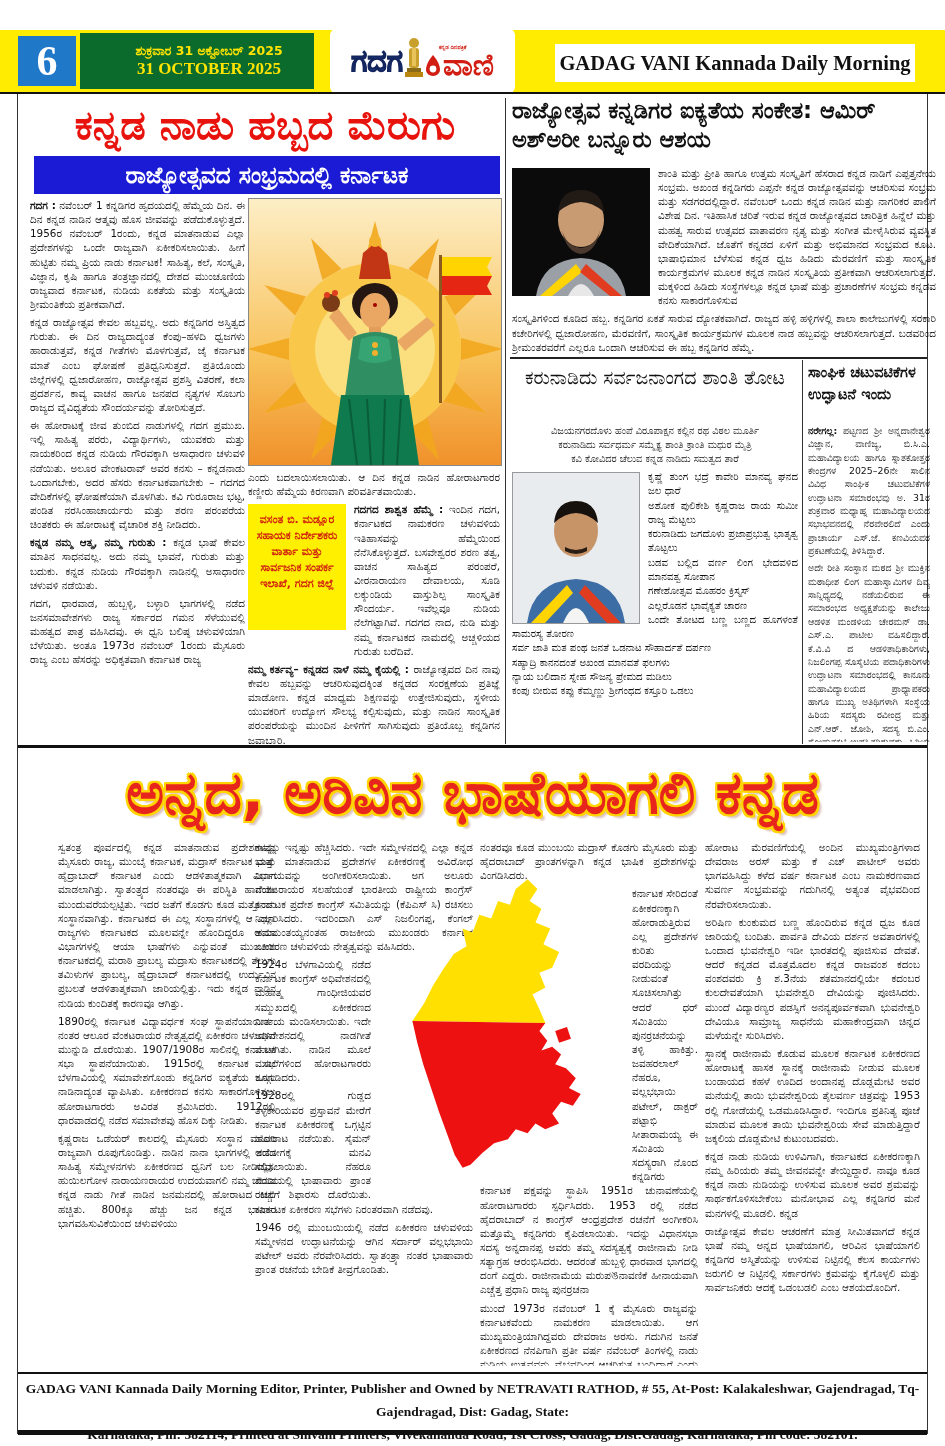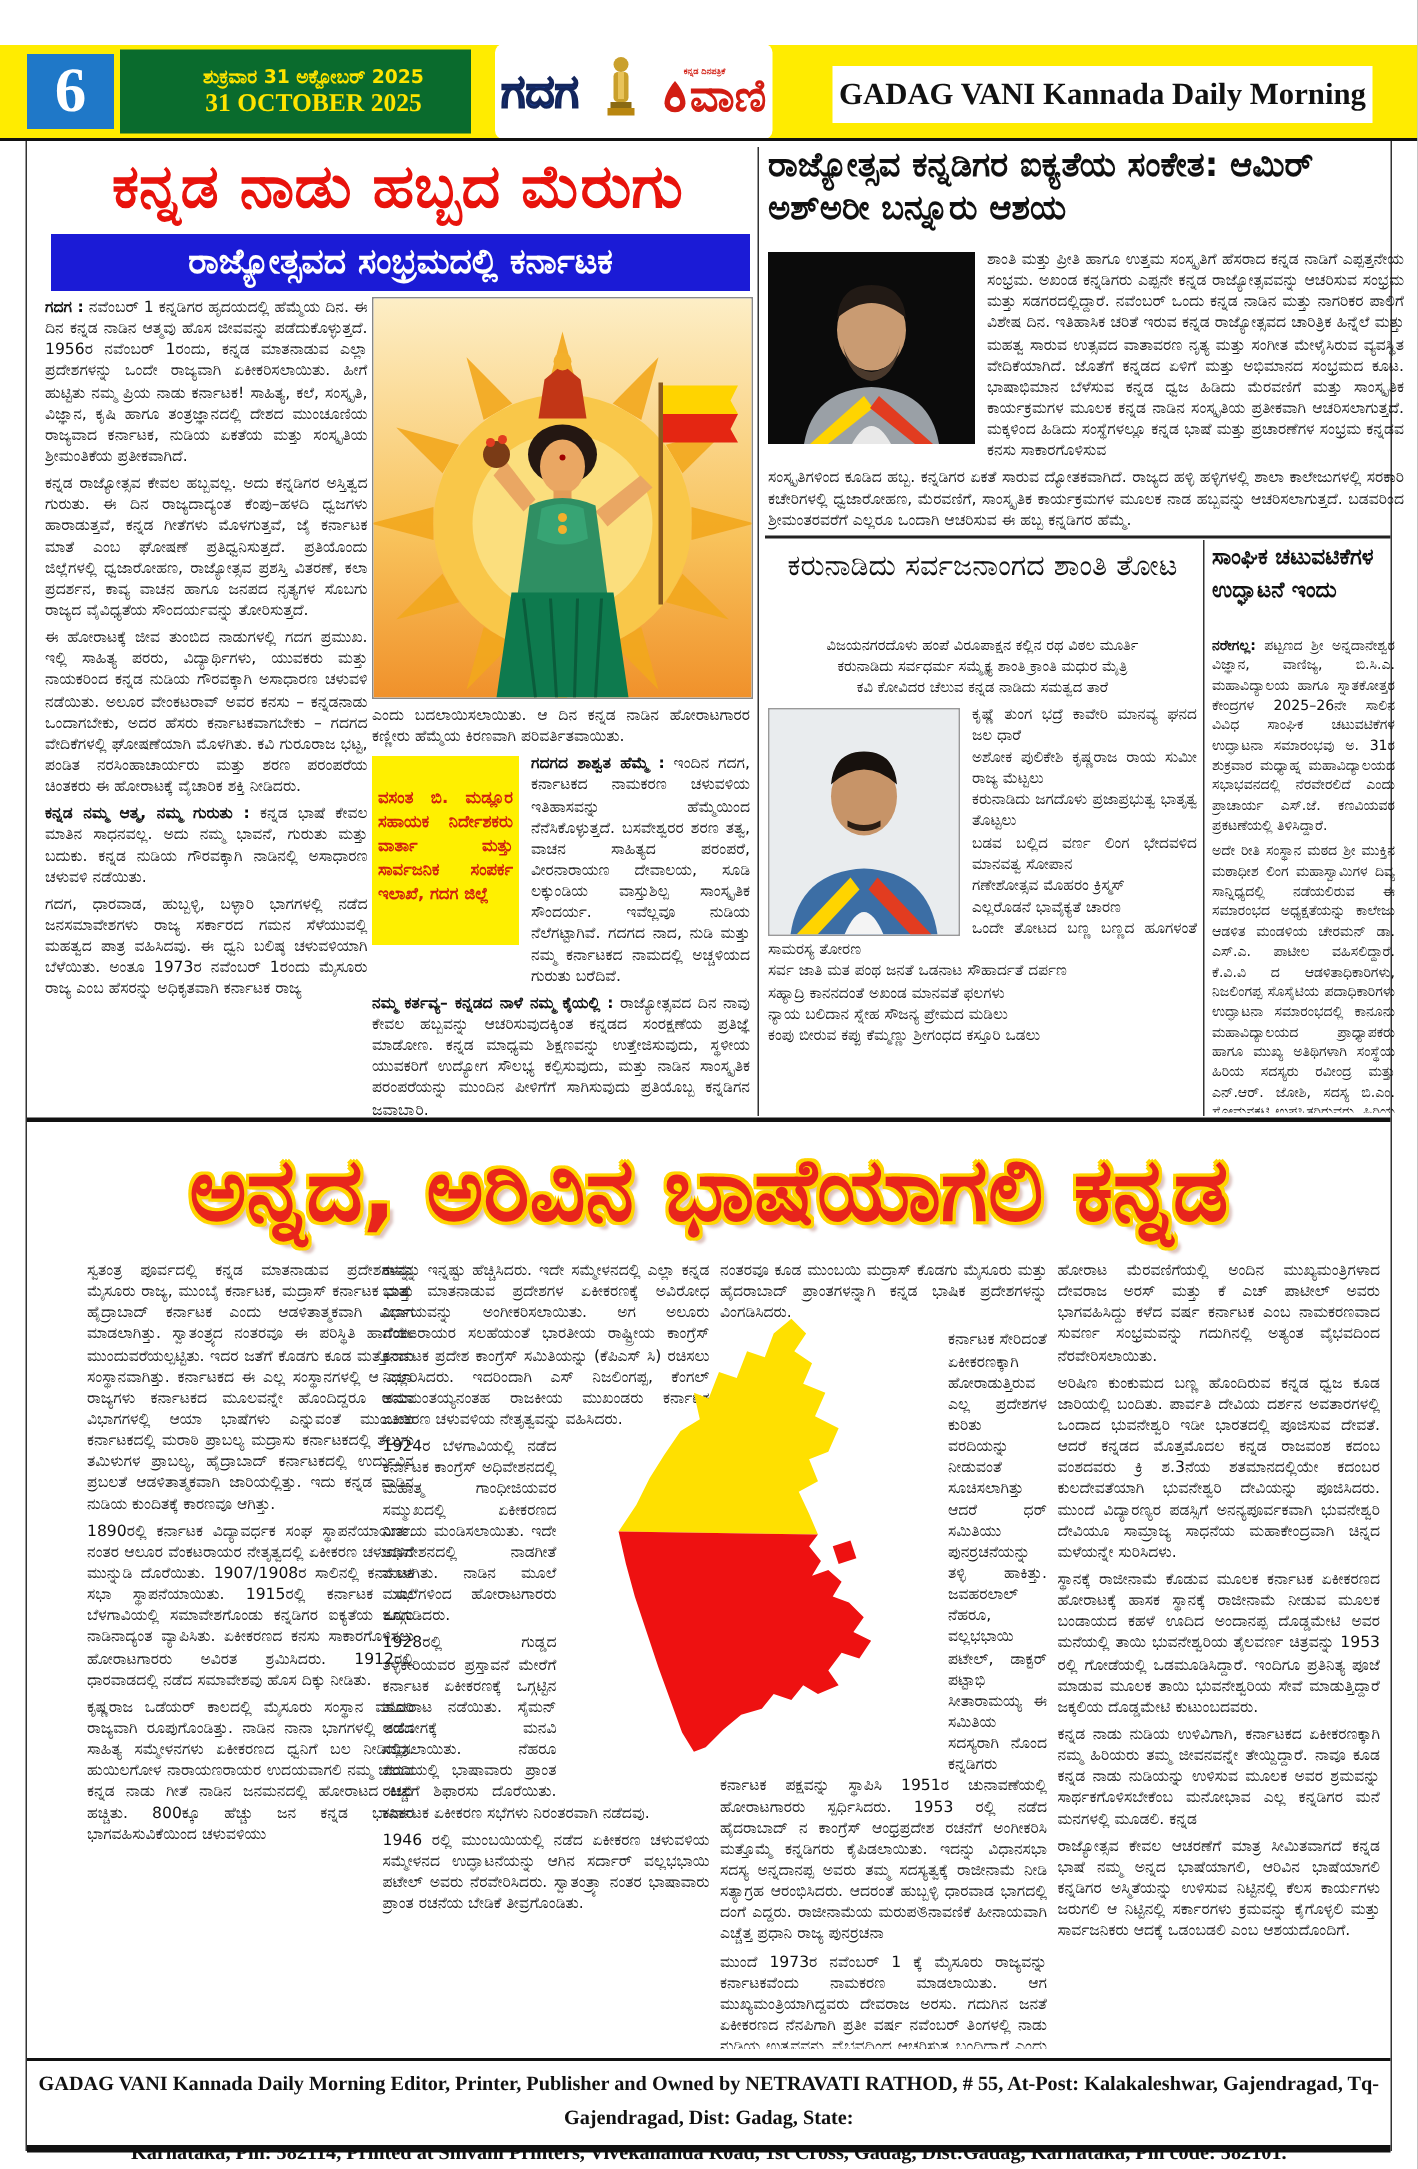--- a/index.html
+++ b/index.html
@@ -10,21 +10,21 @@
   
   .topstrip{left:0;top:30px;width:945px;height:62px;background:#ffec00;}
   .pagenum{left:18px;top:36px;width:58px;height:50px;background:#1f78c8;color:#fff;
            font-family:"Liberation Serif",serif;font-size:42px;font-weight:bold;
            display:flex;align-items:center;justify-content:center;}
   .datebox{left:80px;top:33px;width:210px;height:56px;background:#0a6b2d;color:#ffe400;
            display:flex;flex-direction:column;align-items:center;justify-content:center;line-height:1.25;padding-left:24px;}
   .date-kn{font-size:12.5px;font-weight:bold;}
   .date-en{font-size:17px;font-weight:bold;font-family:"Liberation Serif",serif;}
   .logopanel{left:330px;top:29px;width:185px;height:64px;background:#ffffff;border-radius:6px;
-             display:flex;align-items:center;justify-content:center;gap:17px;}
+             display:flex;align-items:center;justify-content:center;gap:0;}
   .logo-kn1{color:#1d3f8f;font-size:30px;font-weight:bold;-webkit-text-stroke:1px #13255c;}
   .logo-right{position:relative;display:flex;flex-direction:column;align-items:flex-start;}
   .logo-tag{color:#d21d12;font-size:5.5px;font-weight:bold;margin-left:14px;}
   .logo-kn2{color:#d21d12;font-size:30px;font-weight:bold;line-height:.9;}
   .entitle{left:555px;top:44px;width:360px;height:38px;background:#ffffff;
            font-family:"Liberation Serif",serif;font-weight:bold;font-size:20.5px;
            display:flex;align-items:center;justify-content:center;white-space:nowrap;}
   .hdr-rule{left:0;top:92px;width:945px;height:2px;background:#111;}
 
   
@@ -36,21 +36,21 @@
           display:flex;align-items:center;justify-content:center;white-space:nowrap;}
   .l-sub{left:34px;top:156px;width:466px;height:38px;background:#1b1bd6;color:#fff;font-size:23px;
          font-weight:bold;display:flex;align-items:center;justify-content:center;white-space:nowrap;}
   .body-kn{font-size:10.4px;line-height:1.36;text-align:justify;}
   .body-kn p{margin:0 0 4px 0;}
   .lead{font-weight:bold;}
   .colA{left:30px;top:198px;width:215px;height:546px;overflow:hidden;}
   .goddess{left:248px;top:198px;width:252px;height:266px;border:1px solid #888;}
   .colB{left:248px;top:470px;width:252px;height:274px;overflow:hidden;}
   .bylinebox{float:left;width:98px;height:126px;background:#fff000;color:#d02010;font-weight:bold;
-             font-size:11px;line-height:1.45;padding:20px 4px;box-sizing:border-box;
+             font-size:11px;text-align:center;line-height:1.45;padding:8px 4px;box-sizing:border-box;
              margin:2px 8px 18px 0;}
 
   
   .r-head{left:512px;top:96px;width:424px;height:66px;font-size:22.5px;font-weight:bold;line-height:1.3;}
   .r-body{left:512px;top:166px;width:424px;height:188px;overflow:hidden;}
   .photo1{float:left;width:138px;height:128px;background:#000;margin:2px 8px 2px 0;}
   .hline1{left:510px;top:357px;width:417px;height:2px;}
   .vline2{left:802px;top:360px;height:384px;}
 
   

